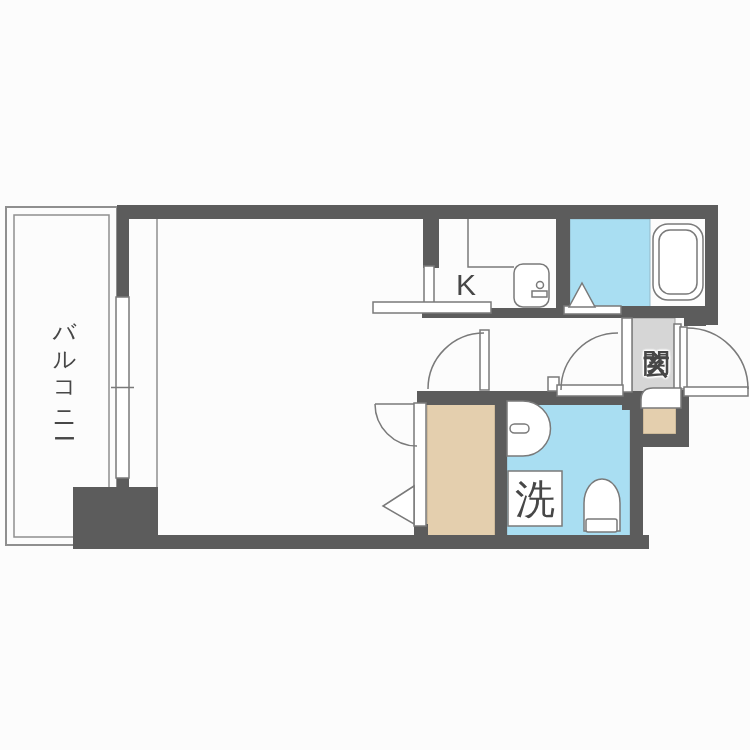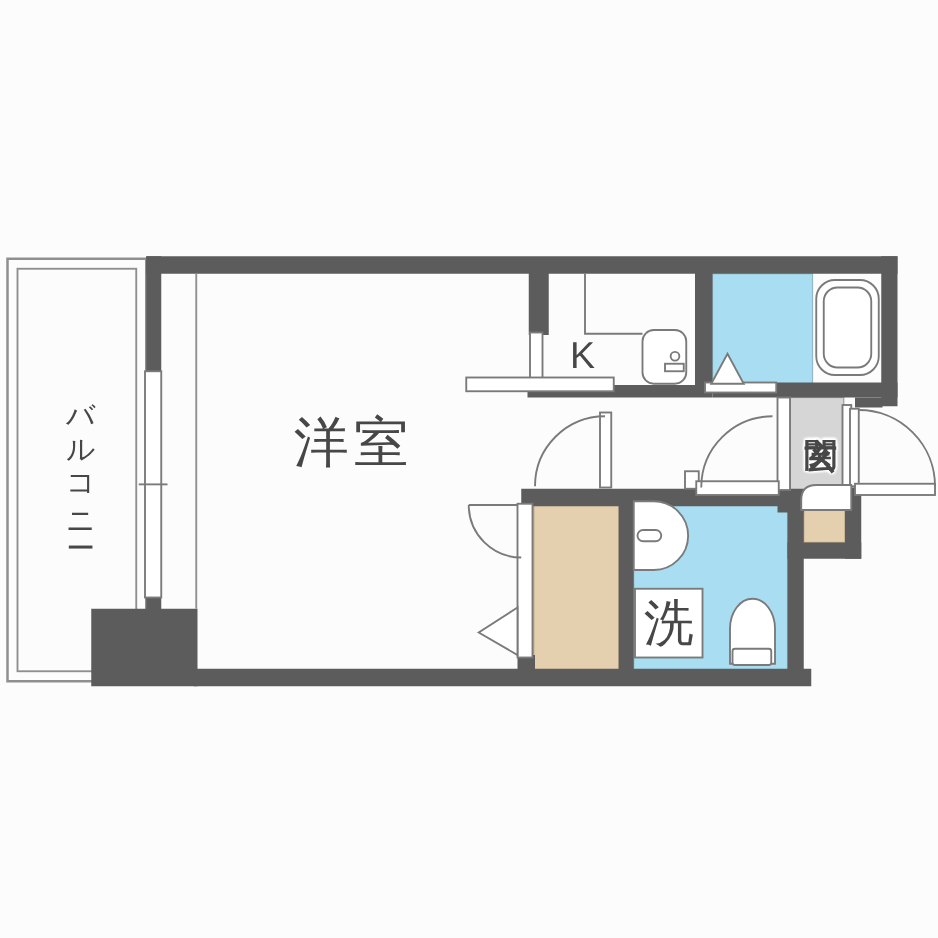--- a/index.html
+++ b/index.html
@@ -93,18 +93,17 @@
       <circle cx="540" cy="285" r="3.5"></circle>
       <rect x="532" y="291" width="15" height="6"></rect>
       <path d="M507,401 H523 A27.5,27.5 0 0 1 523,456 H507 Z"></path>
       <rect x="510" y="424" width="19" height="9" rx="4.5"></rect>
       <path d="M584,531 V503 A18,24 0 0 1 620,503 V531 Z"></path>
       <rect x="586" y="519" width="31" height="13" rx="2"></rect>
       <rect x="508" y="471" width="54" height="55"></rect>
     </g>
   </svg>
 
-  <div class="room-label label-living" style="left:283px;top:355px;">洋室</div>
   <div class="room-label vertical label-balcony">バルコニー</div>
   <div class="room-label label-kitchen" style="left:466px;top:285px;">K</div>
   <div class="room-label vertical label-entrance">玄関</div>
   <div class="room-label label-laundry" style="left:535px;top:499px;">洗</div>
 </div>
 
 </body></html>

